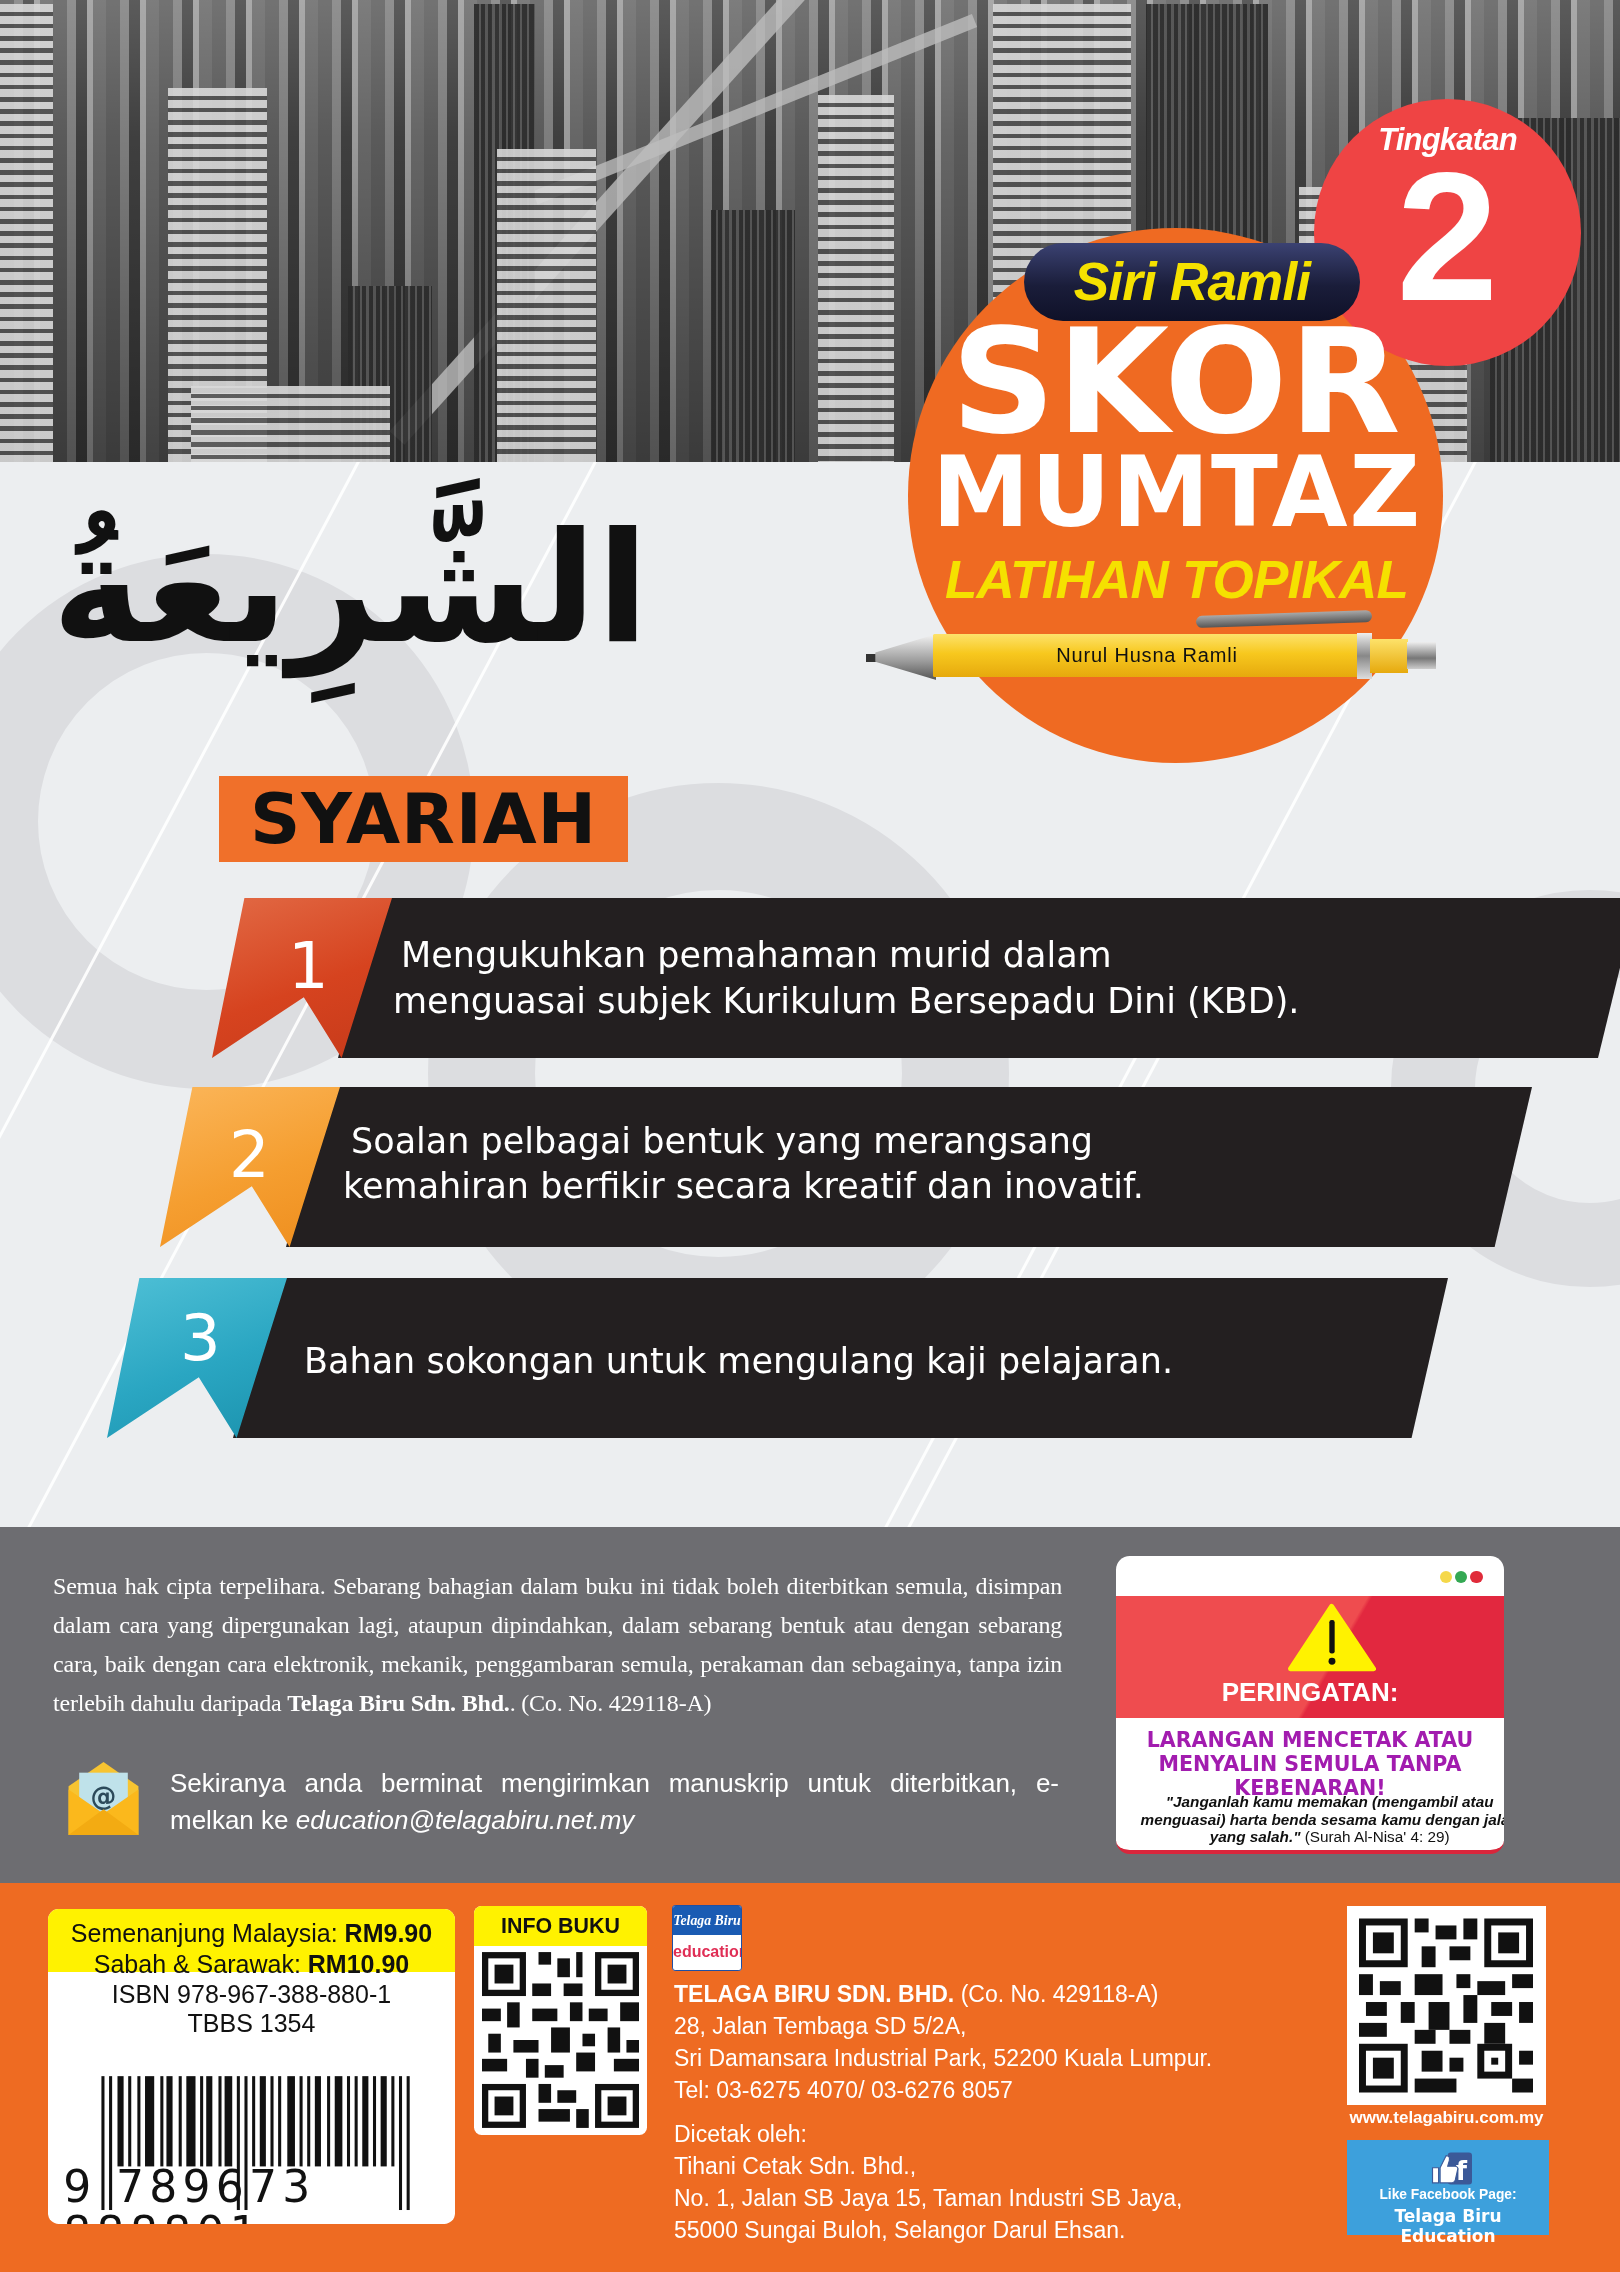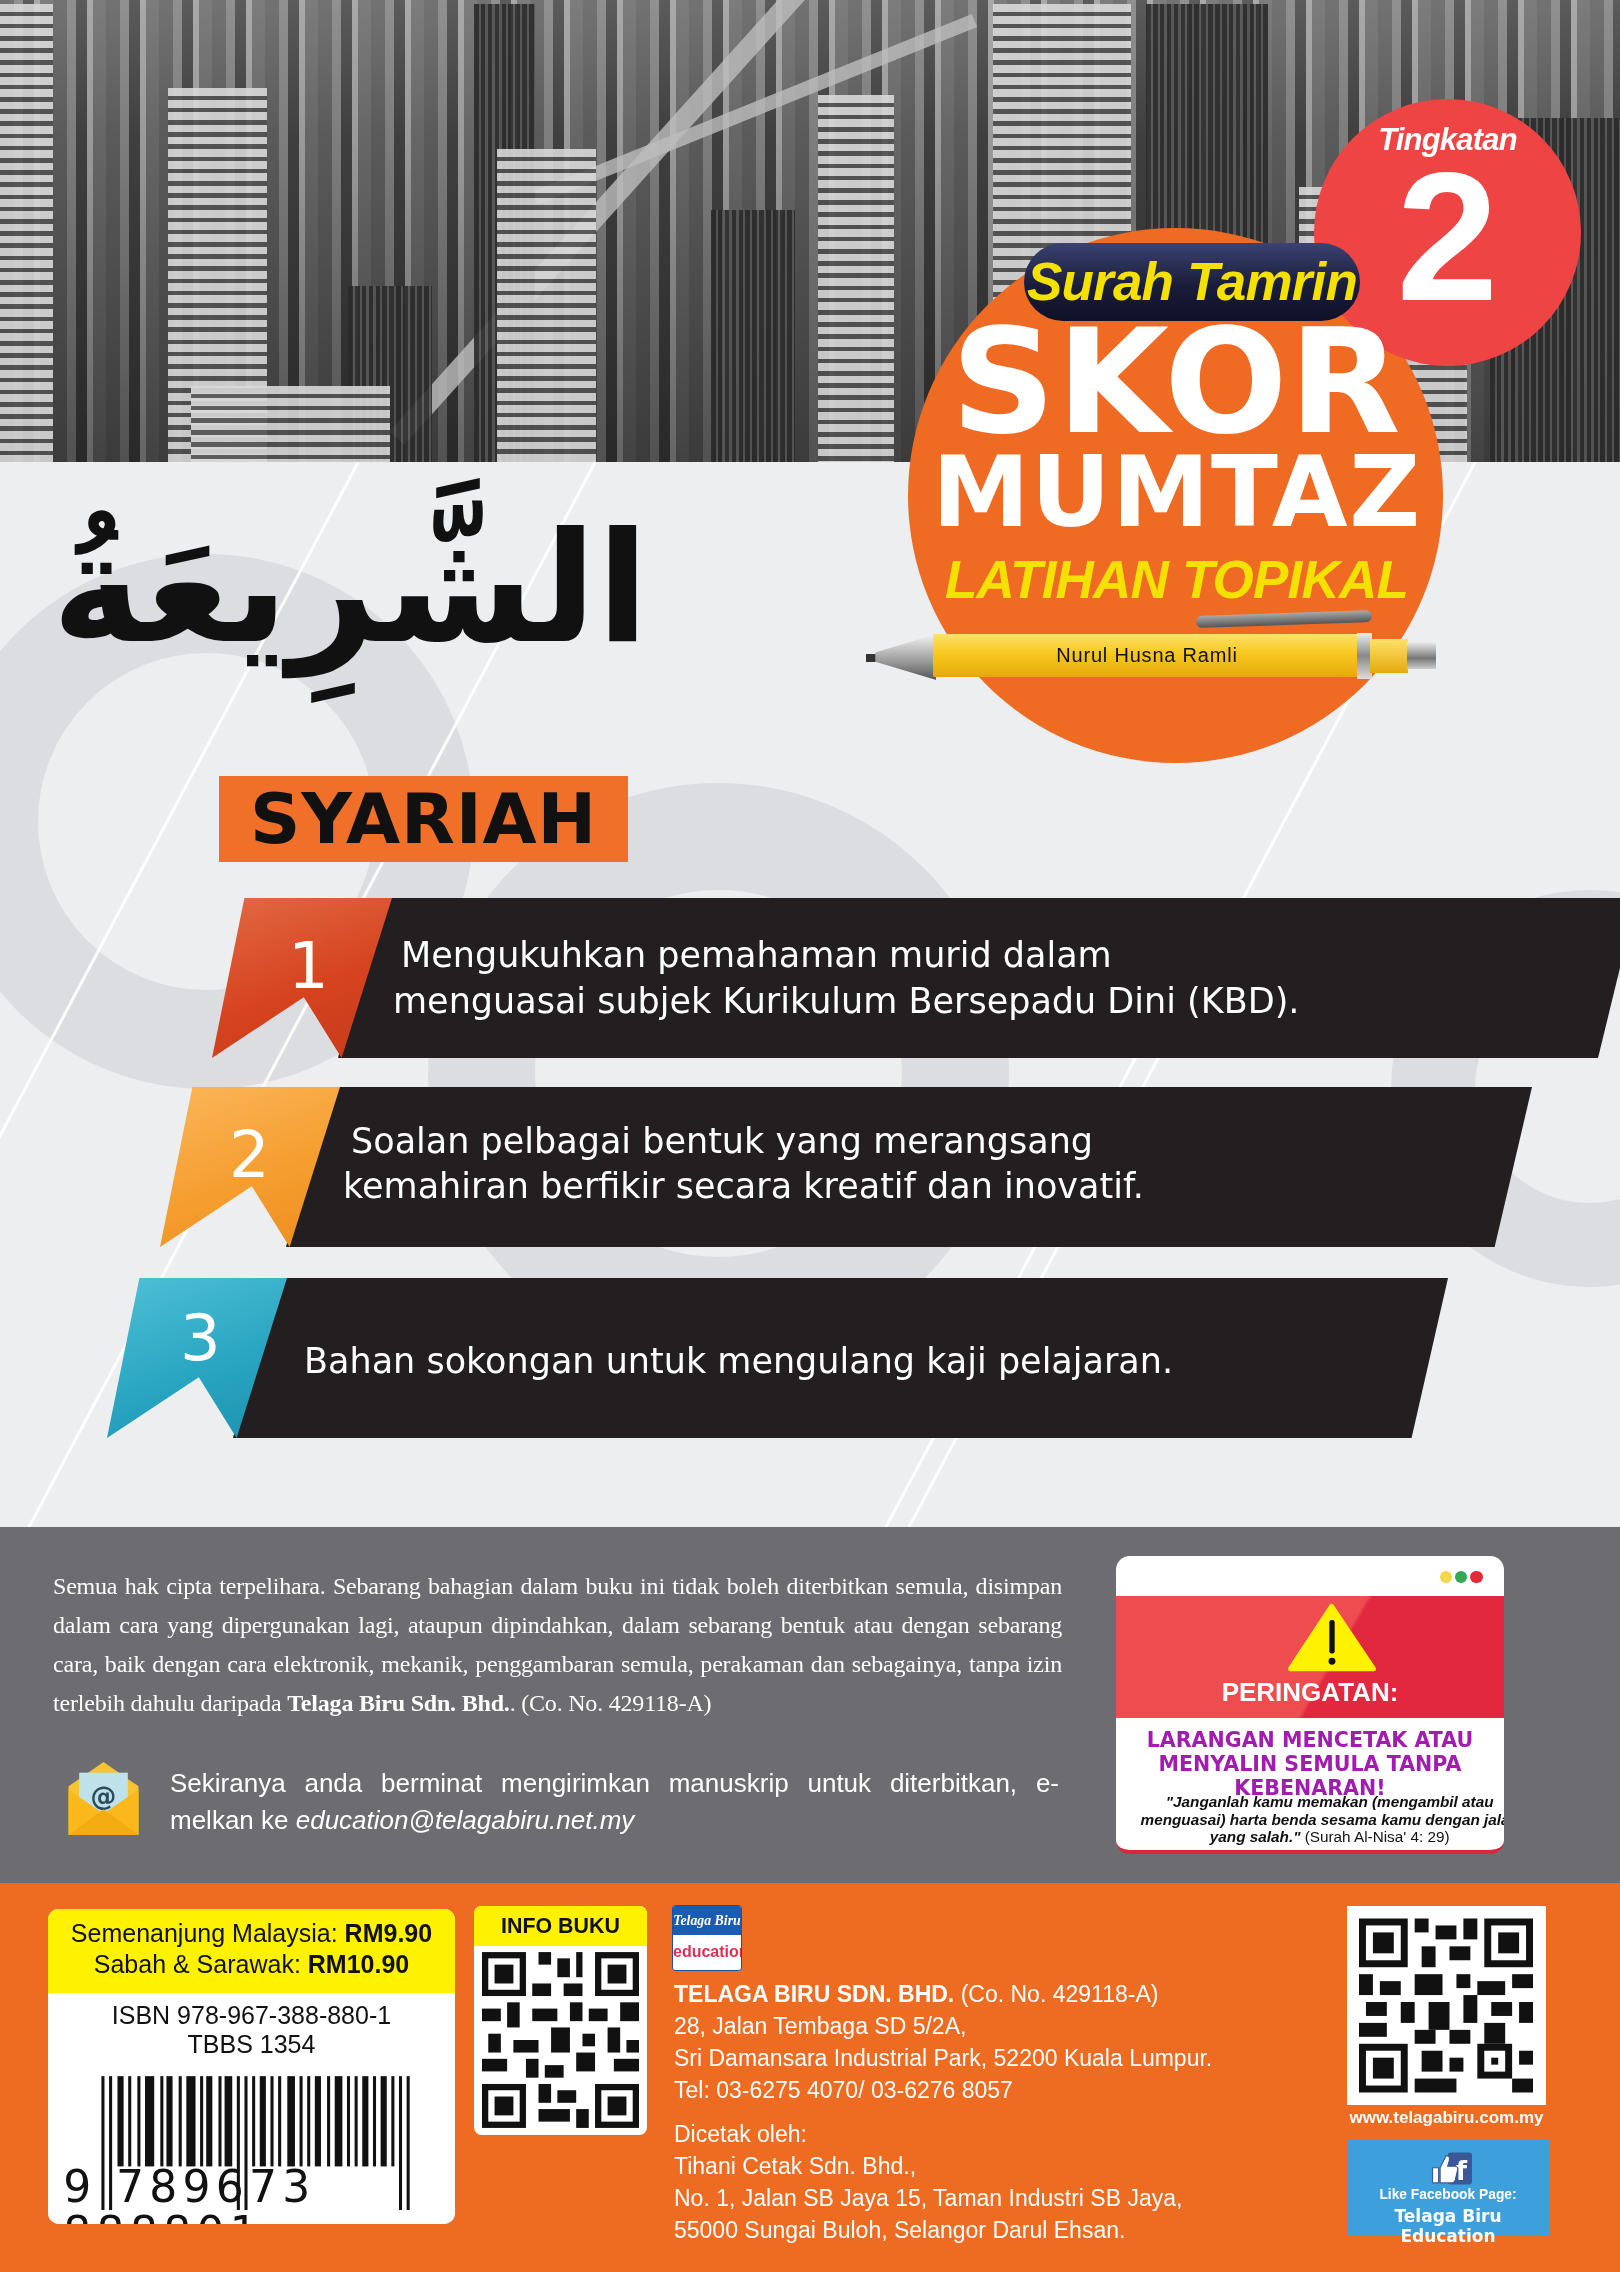--- a/index.html
+++ b/index.html
@@ -81,21 +81,21 @@
   .warn .triangle { position: absolute; left: 172px; top: 47px; width: 88px; height: 69px; }
   .warn .warn-title { position: absolute; top: 121px; width: 100%; text-align: center; color: #fff; font-weight: 700; font-size: 26px; }
   .warn .warn-main { position: absolute; top: 172px; width: 100%; text-align: center; color: #a21caf; font-weight: 900; font-size: 20.6px; line-height: 24px; font-family: "DejaVu Sans", sans-serif; }
   .warn .warn-quote { position: absolute; top: 237px; left: 12.2px; width: 403px; text-align: center; color: #111; font-style: italic; font-size: 15.3px; line-height: 17.6px; font-weight: 700; }
   .warn .warn-quote span { font-style: normal; font-weight: 400; }
 
   
   .orange-band { position: absolute; left: 0; top: 1883px; width: 1620px; height: 390px; background: #ee6b22; }
 
   .price-card { position: absolute; left: 48px; top: 1909px; width: 407px; height: 315px; background: #fff; border-radius: 10.7px; overflow: hidden; }
-  .price-card .prices { background: #fff200; height: 84px; padding-top: 9.2px; text-align: center; font-size: 25px; line-height: 31px; color: #111; }
+  .price-card .prices { background: #fff200; height: 63px; padding-top: 9.2px; text-align: center; font-size: 25px; line-height: 31px; color: #111; }
   .price-card .prices b { font-weight: 700; }
   .price-card .isbn { text-align: center; font-size: 25px; line-height: 29px; color: #111; margin-top: 7.6px; }
   .barcode { position: absolute; left: 19px; top: 167px; width: 371px; height: 138px; }
   .barcode-digits { position: absolute; left: 15.3px; top: 255px; width: 359px; font-size: 44px; line-height: 46px; letter-spacing: 5.3px; background: transparent; color: #111; font-family: "DejaVu Sans", sans-serif; }
 
   .info-card { position: absolute; left: 474px; top: 1906px; width: 173px; height: 229px; background: #fff; border-radius: 7.6px; overflow: hidden; }
   .info-card .head { height: 40px; background: #fff200; text-align: center; font-weight: 700; font-size: 21.4px; line-height: 40px; color: #111; }
   .qr { position: absolute; }
 
   .logo { position: absolute; left: 672px; top: 1905px; width: 70px; height: 66px; background: #fff; border: 1.5px solid #1f4fa4; border-radius: 3.1px; overflow: hidden; }
@@ -141,21 +141,21 @@
   <div class="stripe" style="left:634px; top:-76px;"></div>
   <div class="stripe" style="left:1490px; top:-31px;"></div>
   <div class="stripe" style="left:1207px; top:458px;"></div>
 </div>
 
 <div class="badge-main"></div>
 <div class="badge-grade">
   <div class="lbl">Tingkatan</div>
   <div class="num">2</div>
 </div>
-<div class="series-pill">Surah Tamrin</div>
+<div class="series-pill">Siri Ramli</div>
 <div class="title-skor">SKOR</div>
 <div class="title-mumtaz">MUMTAZ</div>
 <div class="subtitle">LATIHAN TOPIKAL</div>
 
 <div class="pen">
   <div class="clip"></div>
   <div class="tip"></div>
   <div class="cone"></div>
   <div class="barrel"></div>
   <div class="name">Nurul Husna Ramli</div>

